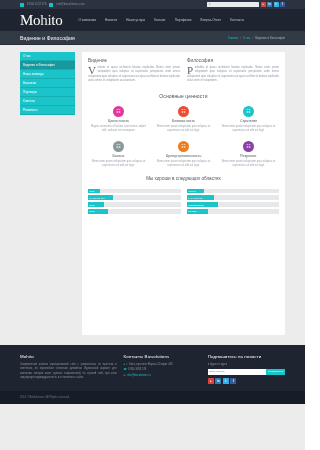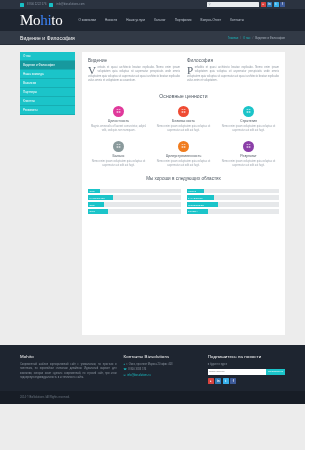--- a/index.html
+++ b/index.html
@@ -21,21 +21,21 @@
   .tb-right { display:flex; align-items:center; gap:1.5px; }
   .search-box { width:52px; height:5px; background:#e9ecef; border-radius:0.5px; display:flex; align-items:center; padding:0 1.5px; }
   .search-ic { font-size:3px; color:#9aa3ad; line-height:1; }
   .soc { width:5px; height:5px; display:flex; align-items:center; justify-content:center;
          font-size:2.6px; color:#fff; border-radius:0.5px; font-weight:bold; }
   .soc.r{background:#d9443f;} .soc.i{background:#2f7bb5;} .soc.t{background:#37b0e9;} .soc.f{background:#3d5a98;}
 
   
   .nav { height:22px; background:#1e2530; display:flex; align-items:center; padding:0 20px; }
   .logo { font-family:"Liberation Serif", serif; font-size:15px; color:#ffffff; letter-spacing:-0.3px; line-height:1; }
-  .logo .hl { color:#3b82f6; }
+  .logo .hl { color:#e5e5e5; }
   .menu { display:flex; gap:9px; margin-left:16px; align-items:center; }
   .menu a { font-size:3px; color:#c4ccd6; text-decoration:none; letter-spacing:0.1px; }
 
   
   .banner { height:14px; background:#323a46; display:flex; align-items:center; padding:0 20px;
             border-bottom:1px solid #272e38; }
   .banner h1 { font-size:5px; color:#ffffff; font-weight:normal; flex:1; letter-spacing:0.1px; }
   .crumb { font-size:2.8px; color:#a7b0bb; display:flex; gap:2px; }
   .crumb .lk { color:#19bfc4; }
   .crumb .sep { color:#6c7683; }

